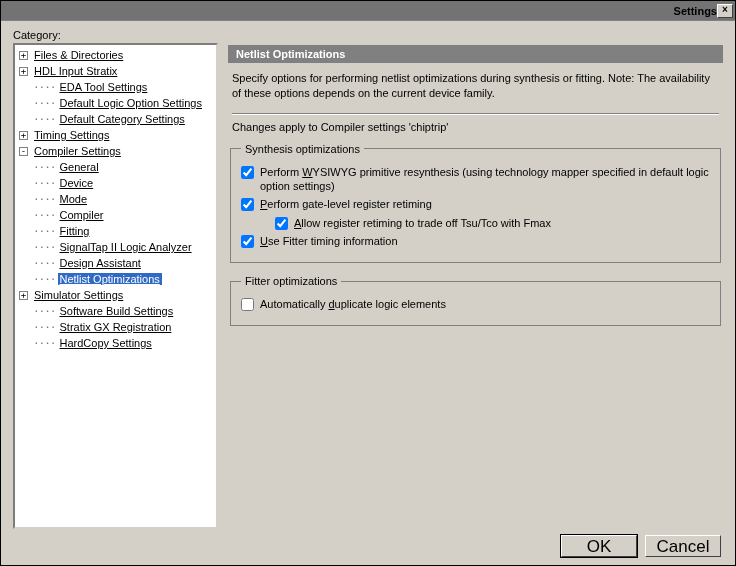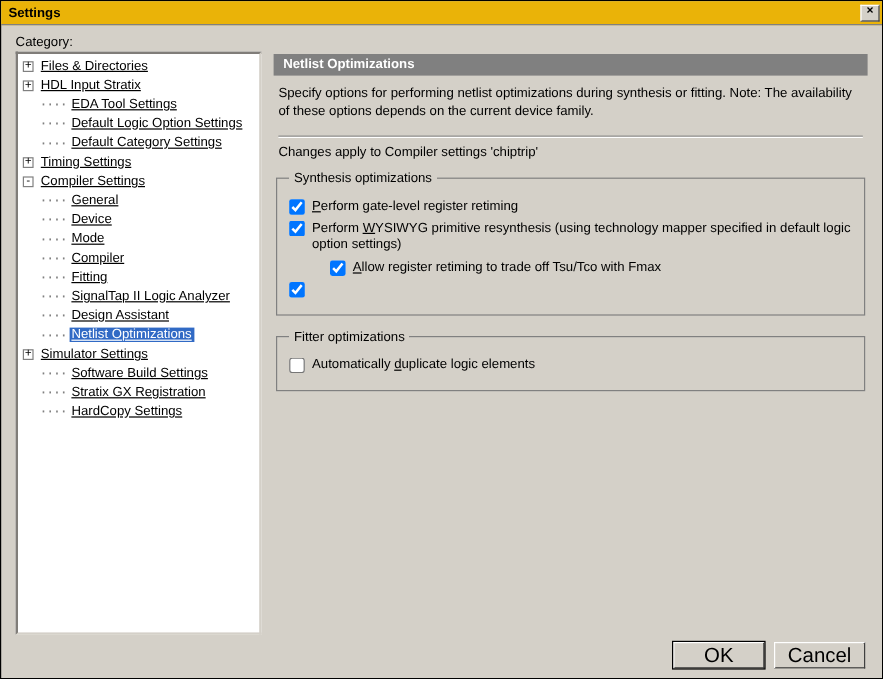--- a/index.html
+++ b/index.html
@@ -15,25 +15,25 @@
   .window {
     width: 736px;
     height: 566px;
     background: #d4d0c8;
     border: 1px solid #000;
     display: flex;
     flex-direction: column;
   }
   .titlebar {
     height: 20px;
-    background: #eab308;
+    background: #737373;
     border-bottom: 1px solid #808080;
     display: flex;
     align-items: center;
-    justify-content: space-between;
+    justify-content: flex-end;
     padding: 0 2px 0 6px;
     font-weight: bold;
   }
   .close-btn {
     width: 16px;
     height: 14px;
     background: #d4d0c8;
     border: 1px solid #fff;
     border-right-color: #404040;
     border-bottom-color: #404040;
@@ -266,33 +266,34 @@
       </div>
       <div class="right-panel">
         <div class="panel-header">Netlist Optimizations</div>
         <div class="desc">Specify options for performing netlist optimizations during synthesis or fitting. Note: The availability of these options depends on the current device family.</div>
         <hr class="sep">
         <div class="subdesc">Changes apply to Compiler settings 'chiptrip'</div>
 
         <fieldset>
           <legend>Synthesis optimizations</legend>
           <div class="chk-row">
+            <input type="checkbox" id="cb1" checked="" style="">
+            <label class="lbl" for="cb1"><span>Perform <span class="u">W</span>YSIWYG primitive resynthesis (using technology mapper specified in default logic option settings)</span></label>
+          </div>
+          <div class="chk-row">
             <input type="checkbox" id="cb2" checked="" style="">
             <label class="lbl" for="cb2"><span class="u">P</span>erform gate-level register retiming</label>
-          </div>
-          <div class="chk-row">
-            <input type="checkbox" id="cb1" checked="" style="">
-            <label class="lbl" for="cb1"><span>Perform <span class="u">W</span>YSIWYG primitive resynthesis (using technology mapper specified in default logic option settings)</span></label>
           </div>
           <div class="chk-row indent">
             <input type="checkbox" id="cb3" checked="" style="">
             <label class="lbl" for="cb3"><span class="u">A</span>llow register retiming to trade off Tsu/Tco with Fmax</label>
           </div>
           <div class="chk-row">
             <input type="checkbox" id="cb4" checked="" style="">
+            <label class="lbl" for="cb4"><span class="u">U</span>se Fitter timing information</label>
           </div>
         </fieldset>
 
         <fieldset>
           <legend>Fitter optimizations</legend>
           <div class="chk-row">
             <input type="checkbox" id="cb5" style="">
             <label class="lbl" for="cb5">Automatically <span class="u">d</span>uplicate logic elements</label>
           </div>
         </fieldset>

